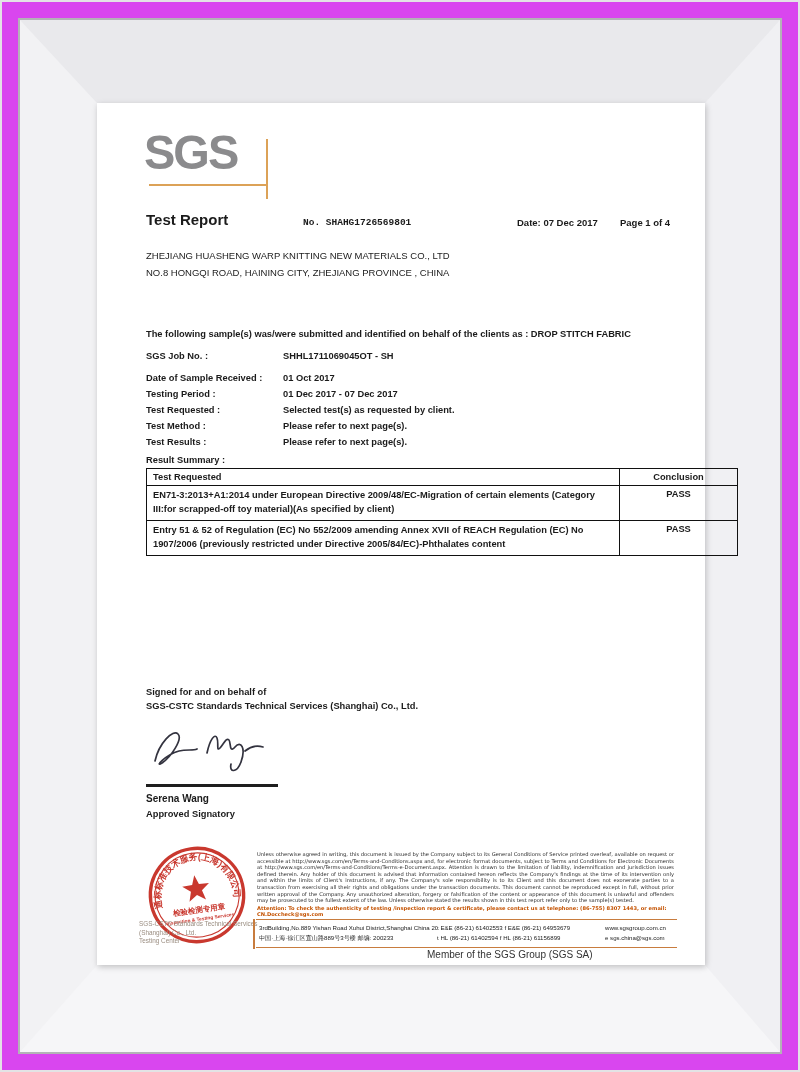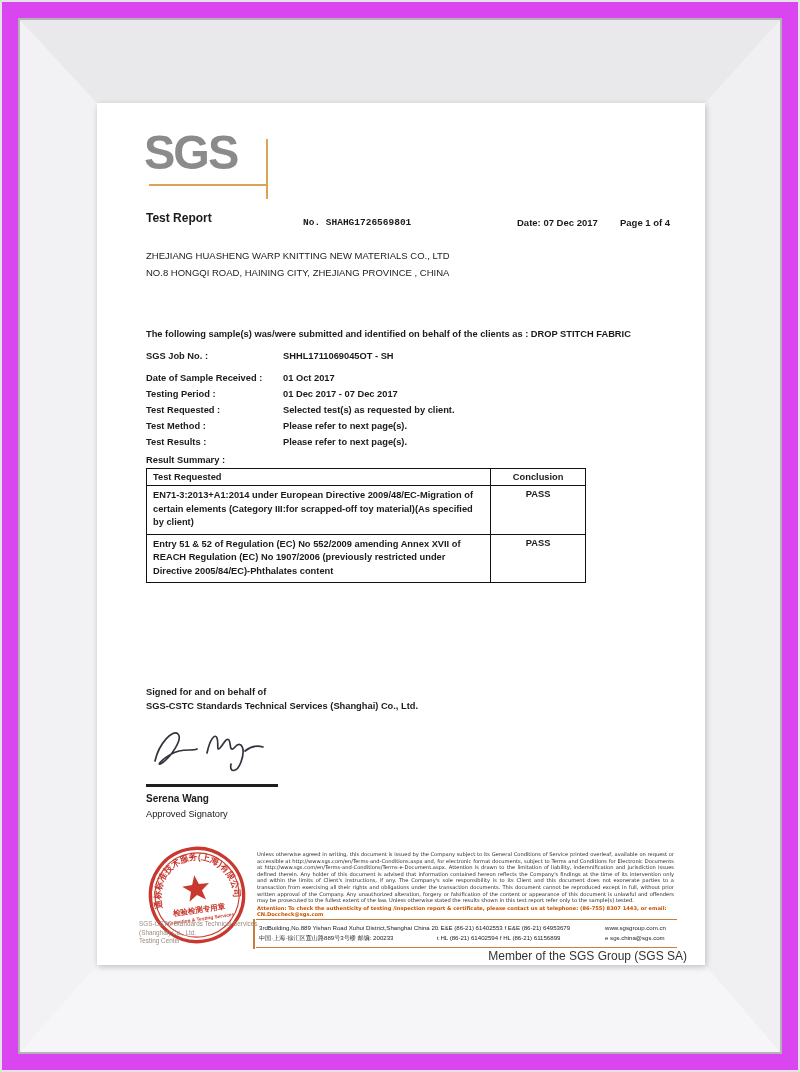--- a/index.html
+++ b/index.html
@@ -12,64 +12,64 @@
                border-color:#e9e9ec #f0f0f3 #f6f6f8 #f2f2f4;}
   .doc{position:absolute;left:97px;top:103px;width:608px;height:862px;background:#ffffff;
        box-shadow:1px 2px 6px rgba(0,0,0,.22);}
   .abs{position:absolute;}
   
   .logo{left:47px;top:26px;font-size:47px;font-weight:700;color:#8b8b8d;letter-spacing:-2px;
         transform:scaleY(1.02);line-height:1;}
   .logo-hline{left:52px;top:81px;width:119px;height:2px;background:#dca257;}
   .logo-vline{left:169px;top:36px;width:2px;height:60px;background:#dca257;}
   
-  .title{left:49px;top:108px;font-size:12px;font-weight:700;}
+  .title{left:49px;top:108px;font-size:15px;font-weight:700;}
   .hmeta{font-size:9.5px;font-weight:700;top:114px;}
   .report-no{left:206px;font-family:Liberation Mono, monospace;}
   .hdate{left:420px;}
   .hpage{left:523px;}
   
   .client{left:49px;top:144px;font-size:9.5px;font-weight:400;line-height:17px;width:520px;}
   
   .intro{left:49px;top:226px;font-size:9.3px;font-weight:700;width:540px;}
   
   .frow{font-size:9.3px;font-weight:700;}
   .flabel{left:49px;}
   .fvalue{left:186px;}
   .fy0{top:248px;} .fy1{top:270px;} .fy2{top:286px;} .fy3{top:302px;} .fy4{top:318px;} .fy5{top:334px;}
   .result-summary{left:49px;top:352px;font-size:9.3px;font-weight:700;}
   
-  .rtable{left:49px;top:365px;width:440px;border-collapse:collapse;font-size:9.3px;}
+  .rtable{left:49px;top:365px;width:592px;border-collapse:collapse;font-size:9.3px;}
   .rtable td,.rtable th{border:1.6px solid #111;vertical-align:top;}
   .rtable th{text-align:left;padding:3px 6px;font-weight:700;}
   .rtable th.conc{text-align:center;}
   .rtable td.test{padding:3px 8px 4px 6px;line-height:13.5px;font-weight:700;width:398px;}
   .rtable td.pass{text-align:center;padding-top:3px;font-weight:700;width:100px;}
   
   .signed{left:49px;top:582px;font-size:9.3px;font-weight:700;line-height:14px;width:420px;}
   .signature{left:52px;top:618px;}
   .sig-line{left:49px;top:681px;width:132px;height:2.5px;background:#1e1e1e;}
   .sig-name{left:49px;top:690px;font-size:10px;font-weight:700;}
-  .sig-role{left:49px;top:706px;font-size:9.3px;font-weight:400;}
+  .sig-role{left:49px;top:706px;font-size:9.3px;font-weight:700;}
   
   .stamp{left:50px;top:742px;width:100px;height:100px;transform:rotate(-8deg);opacity:.93;}
   .stamp-subtext{left:42px;top:817px;width:126px;font-size:6.4px;line-height:8.5px;color:#9a8d80;}
   
   .legal{left:160px;top:748px;width:417px;font-size:5.15px;line-height:6.6px;color:#2b2b2b;
          text-align:justify;font-family:"DejaVu Sans",sans-serif;}
   .attention{color:#c45200;font-weight:700;margin-top:1px;text-align:left;}
   
   .addr-vline{left:156px;top:816px;width:2px;height:30px;background:#c87c3e;}
   .addr{left:159px;top:816px;width:418px;border-top:1.5px solid #c87c3e;border-bottom:1.5px solid #c87c3e;
         padding:2.5px 0 3px 3px;font-size:6.1px;color:#222;}
   .addr-row{display:flex;line-height:10.5px;white-space:nowrap;}
   .addr-row .a1{width:178px;overflow:hidden;}
   .addr-row .a2{width:168px;overflow:hidden;}
   .addr-row .a3{flex:1;overflow:hidden;}
-  .member{left:330px;top:846px;width:260px;text-align:right;font-size:12px;color:#333;}
+  .member{left:330px;top:846px;width:260px;font-size:10px;color:#333;}
 </style>
 </head>
 <body>
 
 <div class="scene">
   <div class="frame-outer-edge"></div>
   <div class="frame-bevel"></div>
   <div class="frame-groove"></div>
 
   <div class="doc">

